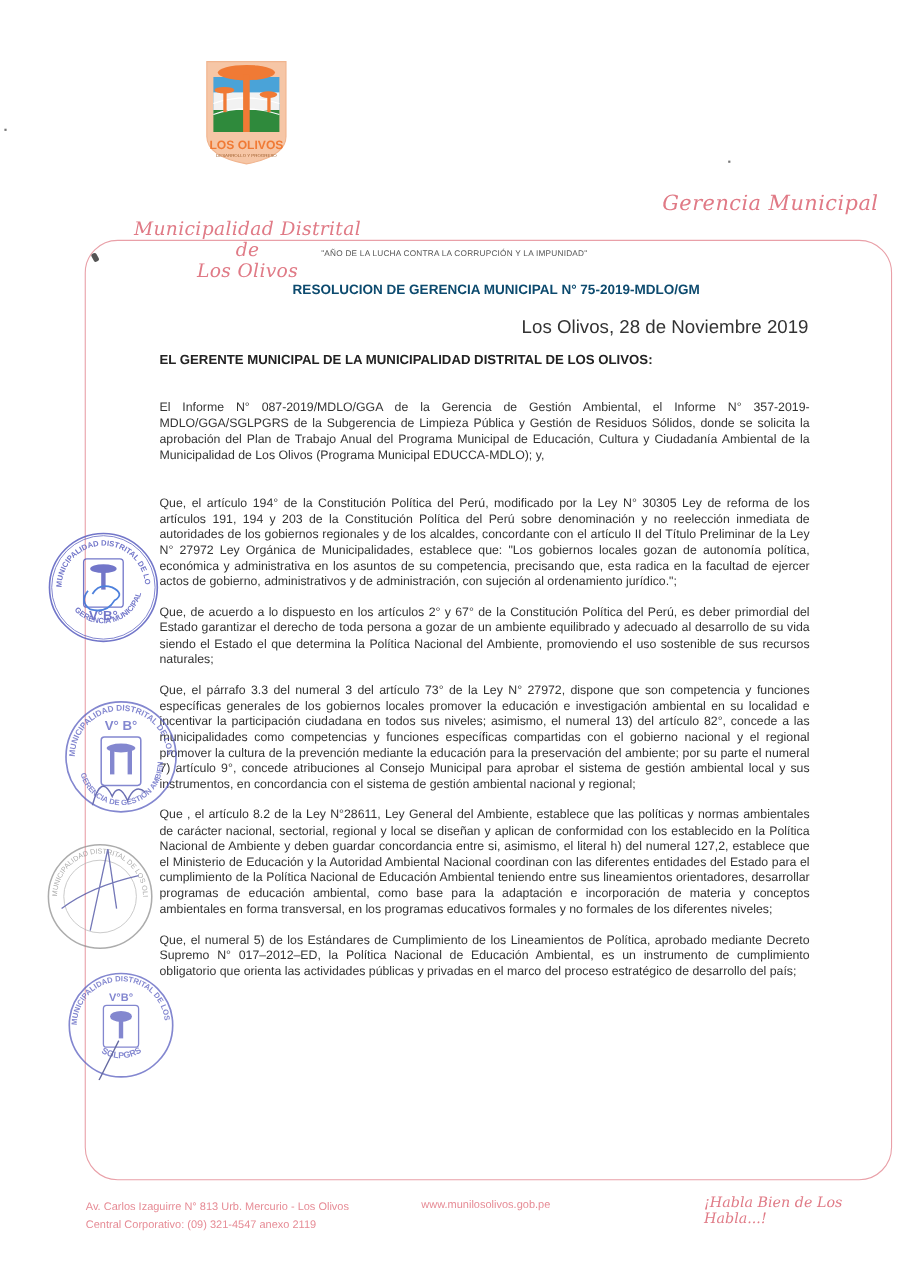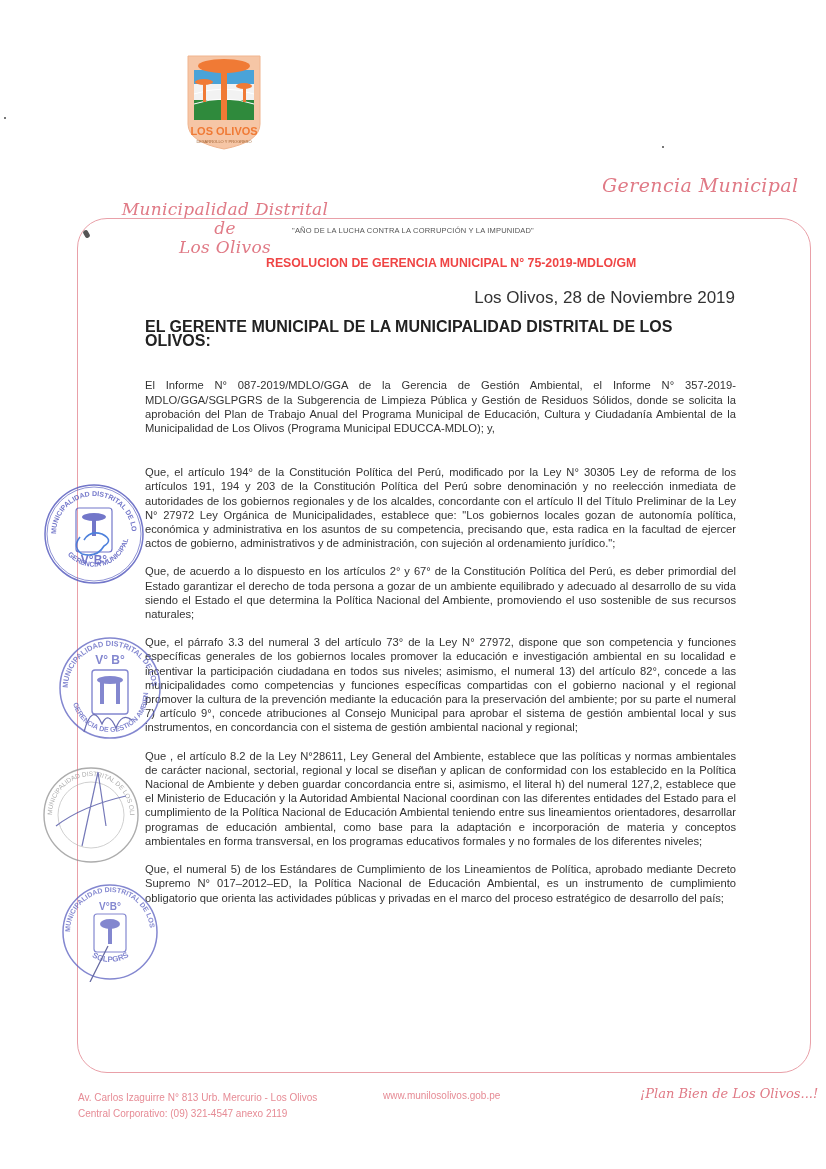--- a/index.html
+++ b/index.html
@@ -12,25 +12,25 @@
          font-family:"DejaVu Serif", serif; font-style:italic; color:#e07a86; font-size:17px; line-height:19px; letter-spacing:0.3px;margin-top:32px; }
   .header-gerencia { position:absolute; left:602px; top:174px; font-family:"DejaVu Serif", serif;
          font-style:italic; color:#e07a86; font-size:19px; letter-spacing:0.4px; }
 
   
   .frame { position:absolute; left:77px; top:218px; width:734px; height:855px;
            border:1px solid #e9a0a8; border-radius:30px; box-sizing:border-box; }
   .frame-mark { position:absolute; left:84px; top:230px; width:5px; height:8px; background:#555; transform:rotate(-30deg); border-radius:2px; }
 
   .motto { position:absolute; left:0; width:826px; top:226px; text-align:center; font-size:7.5px; color:#555; letter-spacing:0.2px; }
-  .res-title { position:absolute; left:266px; top:256px; font-size:12.3px; font-weight:bold; color:#ef4444; }
+  .res-title { position:absolute; left:266px; top:256px; font-size:12.3px; font-weight:bold; color:#0c4a6e; }
   .date { position:absolute; right:91px; top:288px; font-size:17px; color:#333; }
 
   .content { position:absolute; left:145px; width:591px; top:320px; font-size:11.2px; line-height:14.2px; color:#333; }
-  .content .h { font-weight:bold; color:#222; font-size:16px; margin:0; }
+  .content .h { font-weight:bold; color:#222; font-size:12px; margin:0; }
   .content p { margin:0; text-align:justify; }
   .gap-h { height:15px; }
   .gap-p { height:14px; }
 
   
   .stamp { position:absolute; }
 
   
   .footer-addr { position:absolute; left:78px; top:1090px; font-size:10px; line-height:16px; color:#e68b95; }
   .footer-web { position:absolute; left:383px; top:1090px; font-size:10px; color:#e68b95; }
@@ -147,13 +147,13 @@
   <ellipse cx="50" cy="42" rx="10" ry="5" fill="#5a5fc0"></ellipse>
   <rect x="48" y="44" width="4" height="18" fill="#5a5fc0"></rect>
   <path d="M48 64 L30 100" fill="none" stroke="#2f3580" stroke-width="1.2"></path>
 </svg>
 
 <div class="footer-addr">
   <div>Av. Carlos Izaguirre N° 813 Urb. Mercurio - Los Olivos</div>
   <div>Central Corporativo: (09) 321-4547 anexo 2119</div>
 </div>
 <div class="footer-web">www.munilosolivos.gob.pe</div>
-<div class="footer-slogan">¡Plan Bien de Los Olivos...!</div>
+<div class="footer-slogan">¡Habla Bien de Los Habla...!</div>
 
 </body></html>

